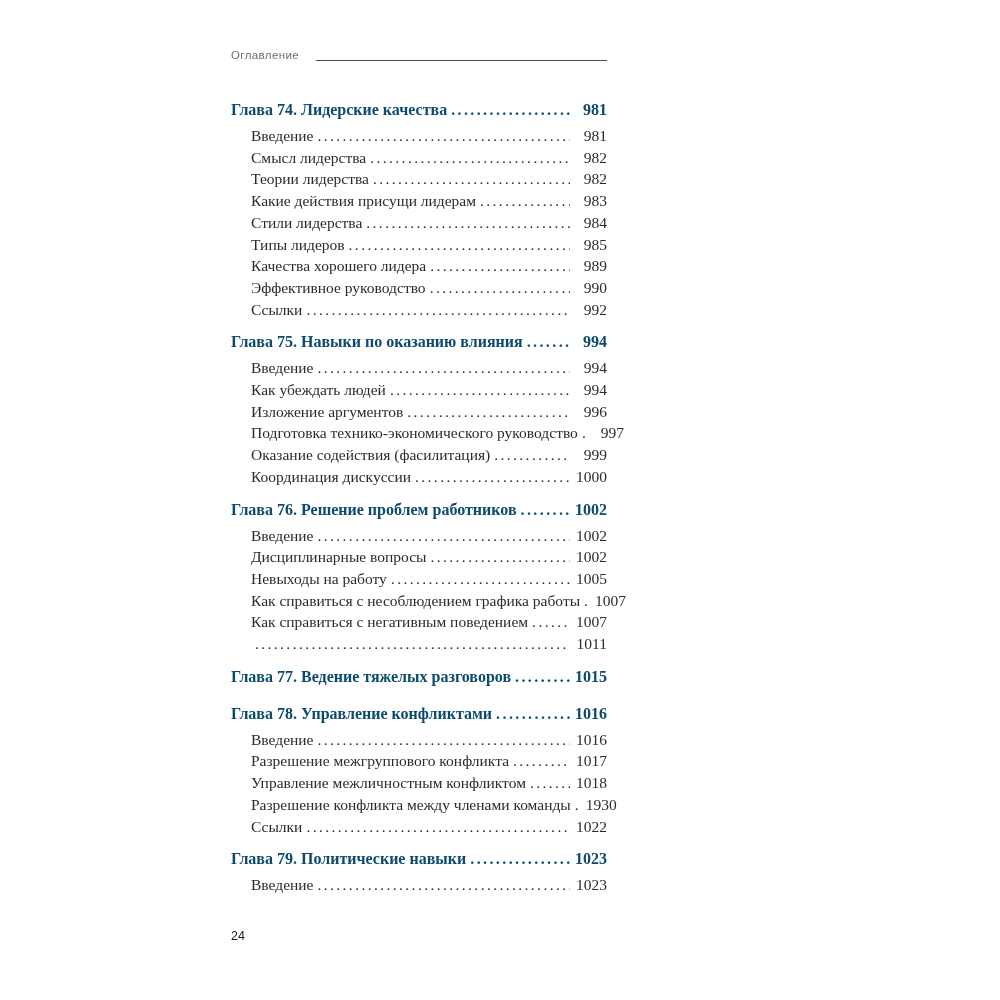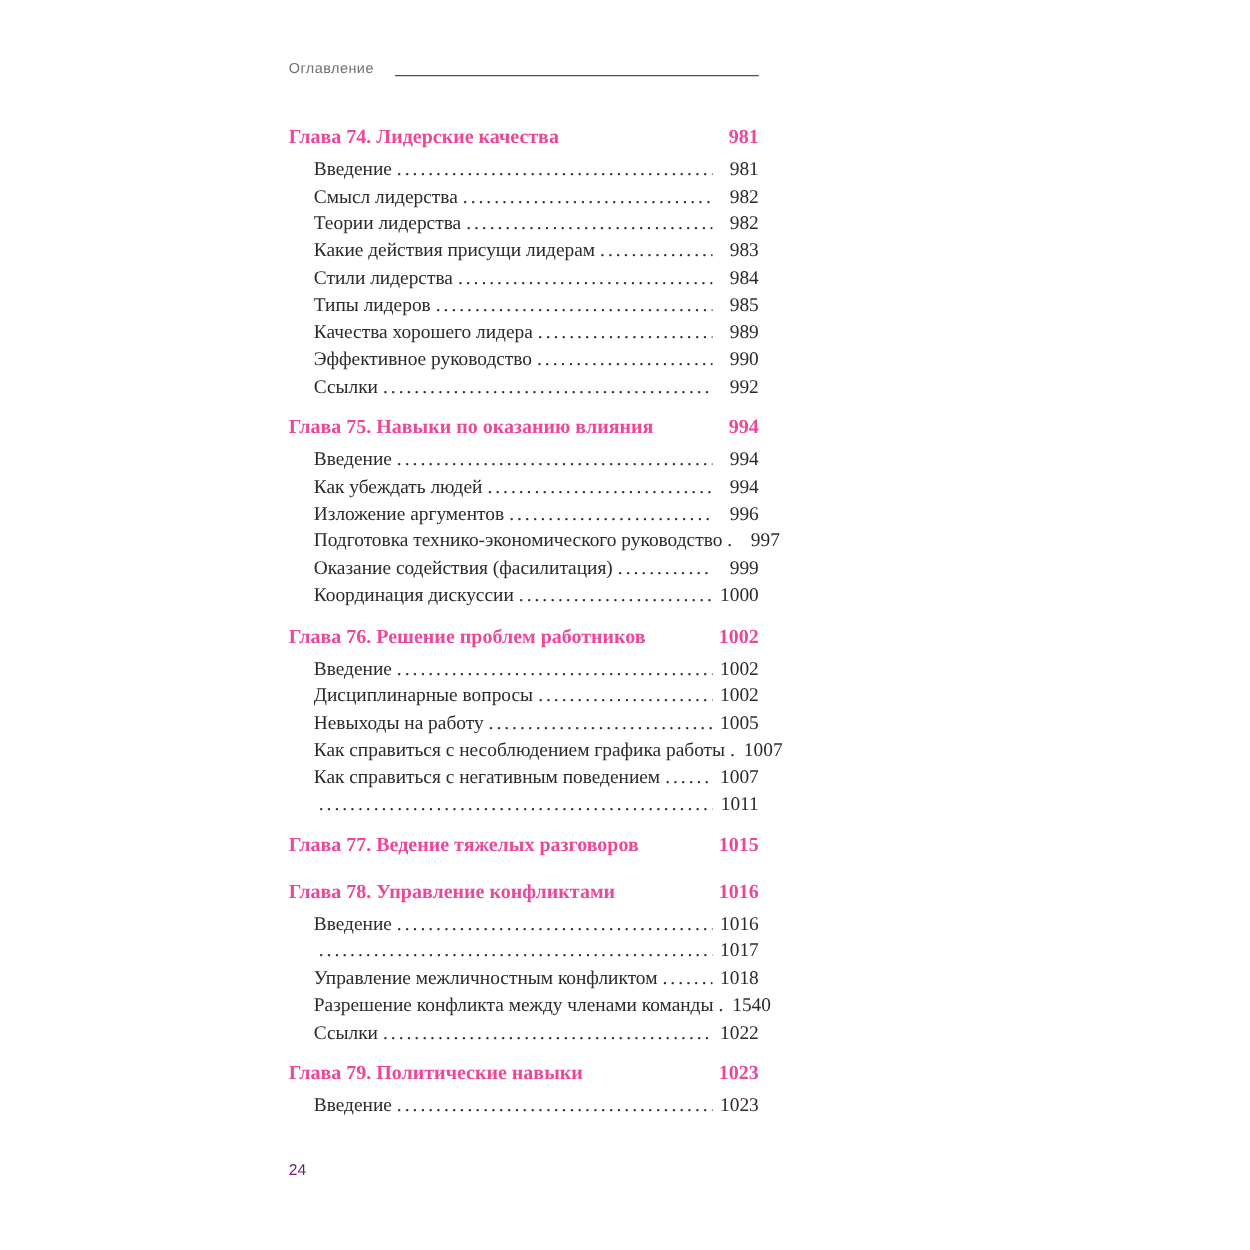--- a/index.html
+++ b/index.html
@@ -44,23 +44,22 @@
     padding-top: 11px;
   }
   .toc-row {
     display: flex;
     line-height: 21.7px;
   }
   .chapter-row {
     font-weight: bold;
     font-size: 16px;
     line-height: 22px;
-    color: #ec4899;
+    color: #0c4a6e;
     margin-bottom: 4px;
-    align-items: flex-end;
   }
   .item-row {
     padding-left: 20px;
   }
   .toc-title {
     white-space: nowrap;
   }
   .toc-dots {
     flex: 1;
     position: relative;
@@ -82,21 +81,21 @@
     text-align: right;
     min-width: 36px;
     white-space: nowrap;
   }
   .page-footer {
     position: absolute;
     left: 231px;
     top: 929px;
     font-family: "Liberation Sans", sans-serif;
     font-size: 12.5px;
-    color: #701a75;
+    color: #0f172a;
   }
 </style>
 </head>
 <body>
 
 <div class="page">
   <div class="page-header">
     <span class="header-label">Оглавление</span>
     <span class="header-rule"></span>
   </div>
@@ -238,32 +237,33 @@
           <span class="toc-title">Глава 78. Управление конфликтами</span>
           <span class="toc-dots"></span>
           <span class="toc-page">1016</span>
         </div>
         <div class="toc-row item-row">
           <span class="toc-title">Введение</span>
           <span class="toc-dots"></span>
           <span class="toc-page">1016</span>
         </div>
         <div class="toc-row item-row">
+          <span class="toc-title">Разрешение межгруппового конфликта</span>
           <span class="toc-dots"></span>
           <span class="toc-page">1017</span>
         </div>
         <div class="toc-row item-row">
           <span class="toc-title">Управление межличностным конфликтом</span>
           <span class="toc-dots"></span>
           <span class="toc-page">1018</span>
         </div>
         <div class="toc-row item-row">
           <span class="toc-title">Разрешение конфликта между членами команды</span>
           <span class="toc-dots"></span>
-          <span class="toc-page">1540</span>
+          <span class="toc-page">1930</span>
         </div>
         <div class="toc-row item-row">
           <span class="toc-title">Ссылки</span>
           <span class="toc-dots"></span>
           <span class="toc-page">1022</span>
         </div>
       </div>
       <div class="chapter">
         <div class="toc-row chapter-row">
           <span class="toc-title">Глава 79. Политические навыки</span>

